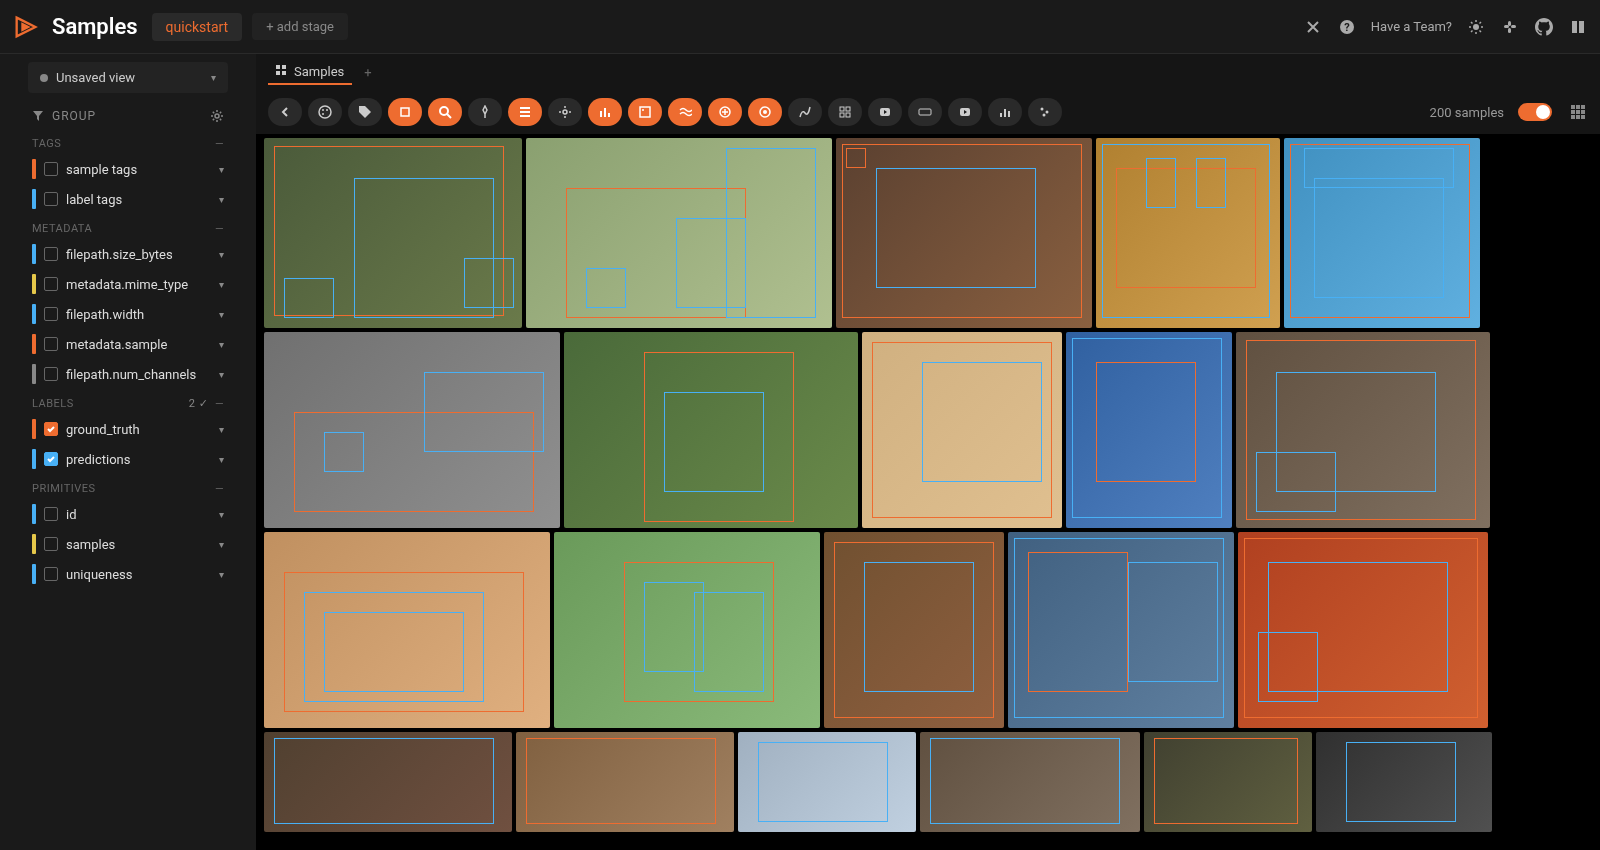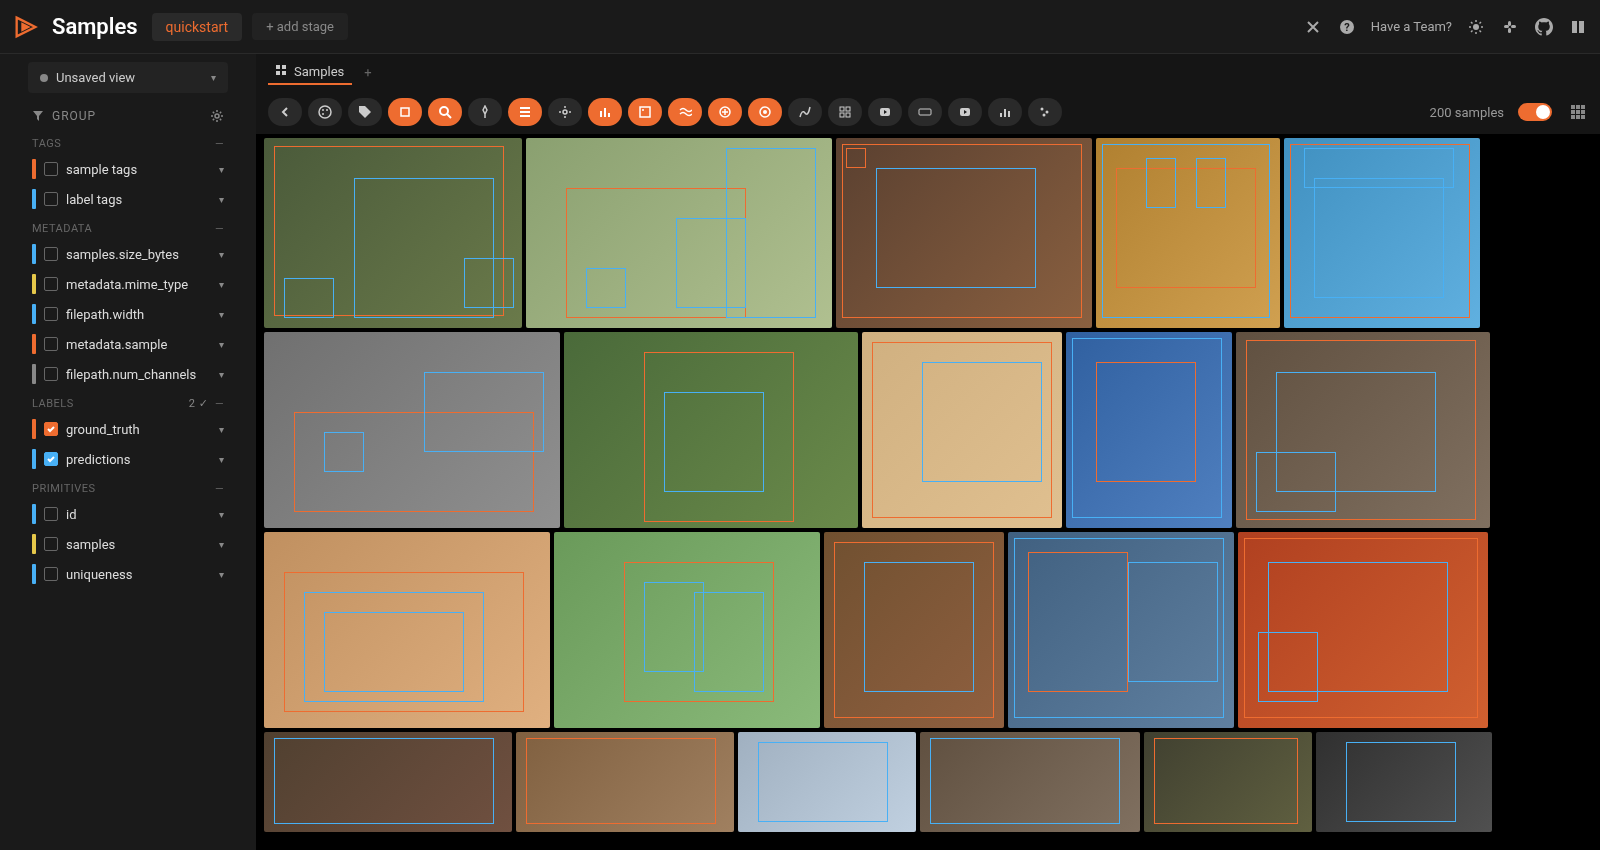--- a/index.html
+++ b/index.html
@@ -150,21 +150,21 @@
       <span class="chevron">▾</span>
         </div>
         <div class="section-label">
           <span>METADATA</span>
           <span class="spacer"></span>
           <span style="color:#666">—</span>
         </div>
         <div class="field-row">
           <span class="color-bar" style="background:#48b0f5"></span>
       <span class="checkbox "></span>
-      <span class="field-label">samples.size_bytes</span>
+      <span class="field-label">filepath.size_bytes</span>
       <span class="chevron">▾</span>
         </div>
         <div class="field-row">
           <span class="color-bar" style="background:#e6c84a"></span>
       <span class="checkbox "></span>
       <span class="field-label">metadata.mime_type</span>
       <span class="chevron">▾</span>
         </div>
         <div class="field-row">
           <span class="color-bar" style="background:#48b0f5"></span>

